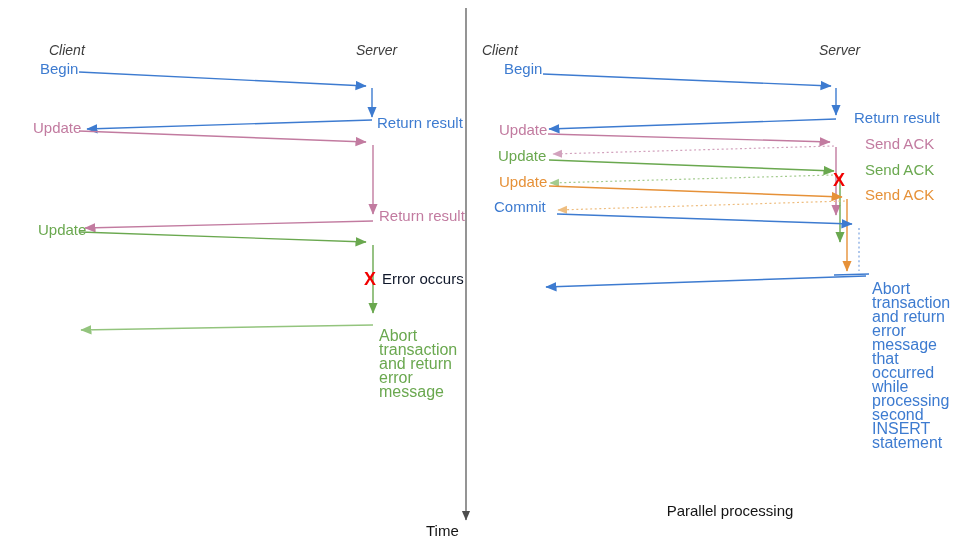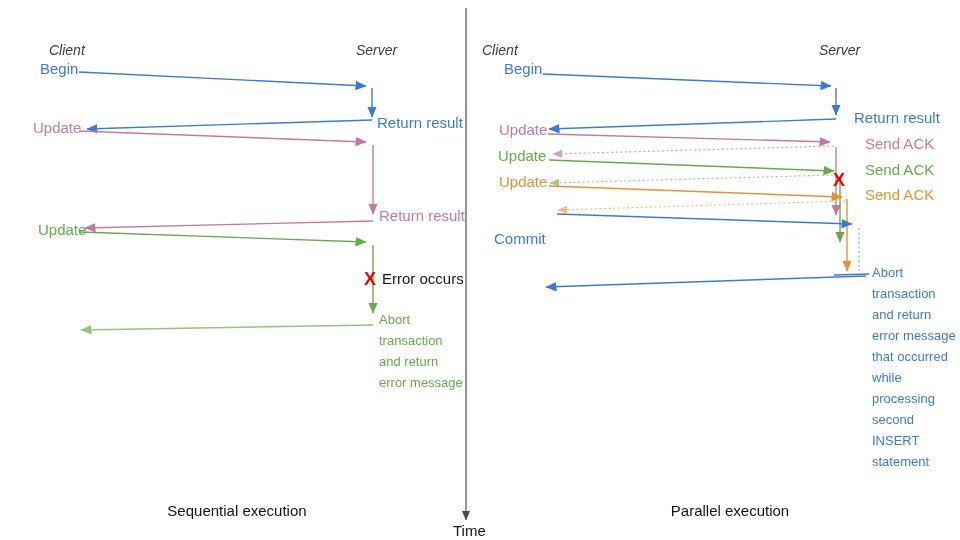--- a/index.html
+++ b/index.html
@@ -2,21 +2,21 @@
 <html><head>
 <meta charset="utf-8">
 <style>
   html,body{margin:0;padding:0;background:#ffffff;}
   #stage{position:relative;width:960px;height:540px;background:#ffffff;overflow:hidden;
          font-family:"Liberation Sans",sans-serif;}
   svg{position:absolute;left:0;top:0;}
   .lbl{position:absolute;font-size:15px;line-height:14px;white-space:nowrap;}
   .hdr{font-size:14px;font-style:italic;color:#3d3d3d;margin-top:20px;}
   .title{font-size:15px;color:#141414;text-align:center;}
-  .note{white-space:pre-line;line-height:21px;font-size:13px;}
+  .note{white-space:pre-line;line-height:14px;font-size:16px;margin-top:20px;}
   .xmark{font-size:18px;font-weight:bold;color:#f10000;line-height:18px;}
   .c-blue{color:#3d7bd0;}
   .c-pink{color:#c27ba0;}
   .c-green{color:#6aa84f;}
   .c-orange{color:#e69138;}
   .c-red{color:#0f172a;text-align:right;}
   .c-black{color:#141414;}
   .st{fill:none;stroke-width:1.4;}
   .st-blue{stroke:#3d7bd0;}
   .st-pink{stroke:#c27ba0;}
@@ -113,45 +113,44 @@
   <div class="lbl c-green" style="left:38px;top:223px;">Update</div>
 
   <div class="lbl xmark" style="left:364px;top:270px;">X</div>
   <div class="lbl c-red" style="left:382px;top:272px;">Error occurs</div>
 
   <div class="lbl note c-green" style="left:379px;top:309px;width:90px;">Abort
 transaction
 and return
 error message</div>
 
-  <div class="lbl title" style="left:159px;top:504px;width:156px;">Sequential execution</div>
 
   <div class="lbl hdr" style="left:482px;top:23px;">Client</div>
   <div class="lbl hdr" style="left:819px;top:23px;">Server</div>
 
   <div class="lbl c-blue" style="left:504px;top:62px;">Begin</div>
   <div class="lbl c-blue" style="left:854px;top:111px;">Return result</div>
   <div class="lbl c-pink" style="left:499px;top:123px;">Update</div>
   <div class="lbl c-pink" style="left:865px;top:137px;">Send ACK</div>
   <div class="lbl c-green" style="left:498px;top:149px;">Update</div>
   <div class="lbl c-green" style="left:865px;top:163px;">Send ACK</div>
   <div class="lbl c-orange" style="left:499px;top:175px;">Update</div>
   <div class="lbl c-orange" style="left:865px;top:188px;">Send ACK</div>
-  <div class="lbl c-blue" style="left:494px;top:200px;margin-top:32px;">Commit</div>
+  <div class="lbl c-blue" style="left:494px;top:200px;">Commit</div>
 
   <div class="lbl xmark" style="left:833px;top:171px;">X</div>
 
   <div class="lbl note c-blue" style="left:872px;top:262px;width:88px;">Abort
 transaction
 and return
 error message
 that occurred
 while
 processing
 second
 INSERT
 statement</div>
 
-  <div class="lbl title" style="left:650px;top:504px;width:160px;">Parallel execution</div>
+  <div class="lbl title" style="left:650px;top:504px;width:160px;">Parallel processing</div>
 
-  <div class="lbl c-black" style="left:453px;top:524px;">Time</div>
+  <div class="lbl c-black" style="left:426px;top:524px;">Time</div>
 
 </div>
 
 </body></html>

